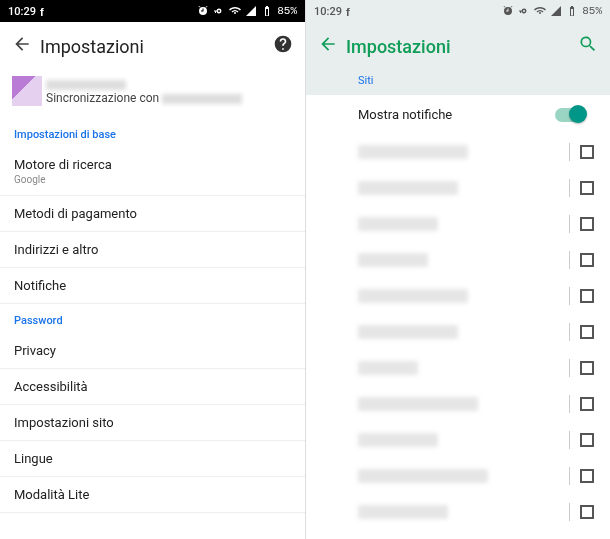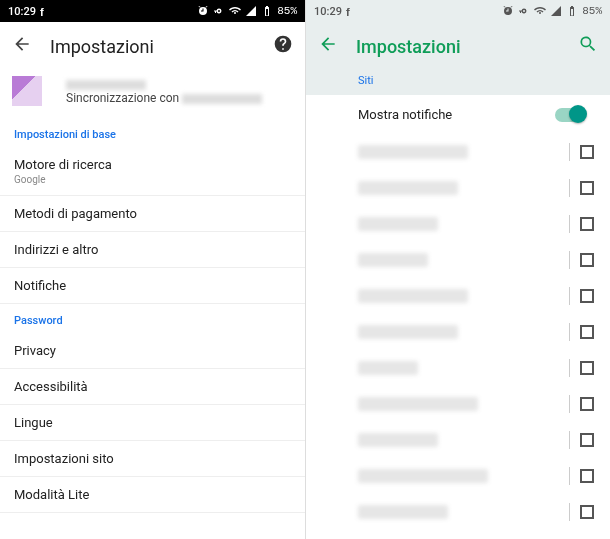--- a/index.html
+++ b/index.html
@@ -8,34 +8,34 @@
   .screen-left { background: #fff; }
   .screen-right { background: #f2f6f6; border-left: 1px solid #ddd; }
   
   .statusbar { height: 22px; display: flex; align-items: center; justify-content: space-between; padding: 0 8px; font-size: 11px; font-weight: 500; }
   .sb-dark { background: #000; color: #fff; }
   .sb-light { background: #e8eeee; color: #555; }
   .sb-left, .sb-right { display: flex; align-items: flex-end; gap: 4px; }
   .sb-right span { display: inline-flex; align-items: center; font-family: Liberation Mono, monospace; }
   .sb-right svg { width: 12px; height: 12px; }
   
-  .appbar { height: 48px; display: flex; align-items: center; padding: 0 12px; gap: 18px; }
+  .appbar { height: 48px; display: flex; align-items: center; padding: 0 12px; gap: 8px; }
   .appbar .title { font-size: 18px; flex: 1; }
   .ab-left { background: #fff; color: #222; }
   .ab-left .title { font-weight: 400; }
   .ab-right { background: #e8eeee; }
   .ab-right .title { color: #0f9d58; font-weight: 500; }
   .arrow-back svg { width: 20px; height: 20px; }
   .ab-left .arrow-back svg { fill: #444; }
   .ab-right .arrow-back svg { fill: #0f9d58; }
   .help-icon svg, .search-icon svg { width: 20px; height: 20px; }
   .help-icon svg { fill: #333; }
   .search-icon svg { fill: #0f9d58; }
   
-  .account-row { display: flex; align-items: center; gap: 24px; padding: 6px 12px 12px; }
+  .account-row { display: flex; align-items: center; gap: 4px; padding: 6px 12px 12px; }
   .avatar { width: 30px; height: 30px; background: linear-gradient(135deg,#b97bd6 40%,#e6d0f0 40%); }
   .acct-text { font-size: 12px; color: #444; }
   .blur-box { display: inline-block; height: 10px; background: #ddd; filter: blur(2px); vertical-align: middle; }
   .section-header { font-size: 11px; font-weight: 500; color: #1a73e8; padding: 10px 14px 6px; }
   .list { list-style: none; }
   .row { padding: 10px 14px; border-bottom: 1px solid #eee; }
   .row-title { font-size: 13px; color: #222; }
   .row-sub { font-size: 10px; color: #888; margin-top: 2px; }
   
   .r-section-header { font-size: 11px; color: #1a73e8; padding: 4px 30px 8px 52px; background: #e8eeee; }
@@ -131,24 +131,24 @@
 
   <div class="section-header">Password</div>
   <ul class="list">
     <li class="row">
         <div class="row-title">Privacy</div>
       </li>
     <li class="row">
         <div class="row-title">Accessibilità</div>
       </li>
     <li class="row">
+        <div class="row-title">Impostazioni sito</div>
+      </li>
+    <li class="row">
         <div class="row-title">Lingue</div>
-      </li>
-    <li class="row">
-        <div class="row-title">Impostazioni sito</div>
       </li>
     <li class="row">
       <div class="row-title">Modalità Lite</div>
 
     </li>
   </ul>
 </div>
 
 <div class="screen screen-right">
   <div class="statusbar sb-light">

